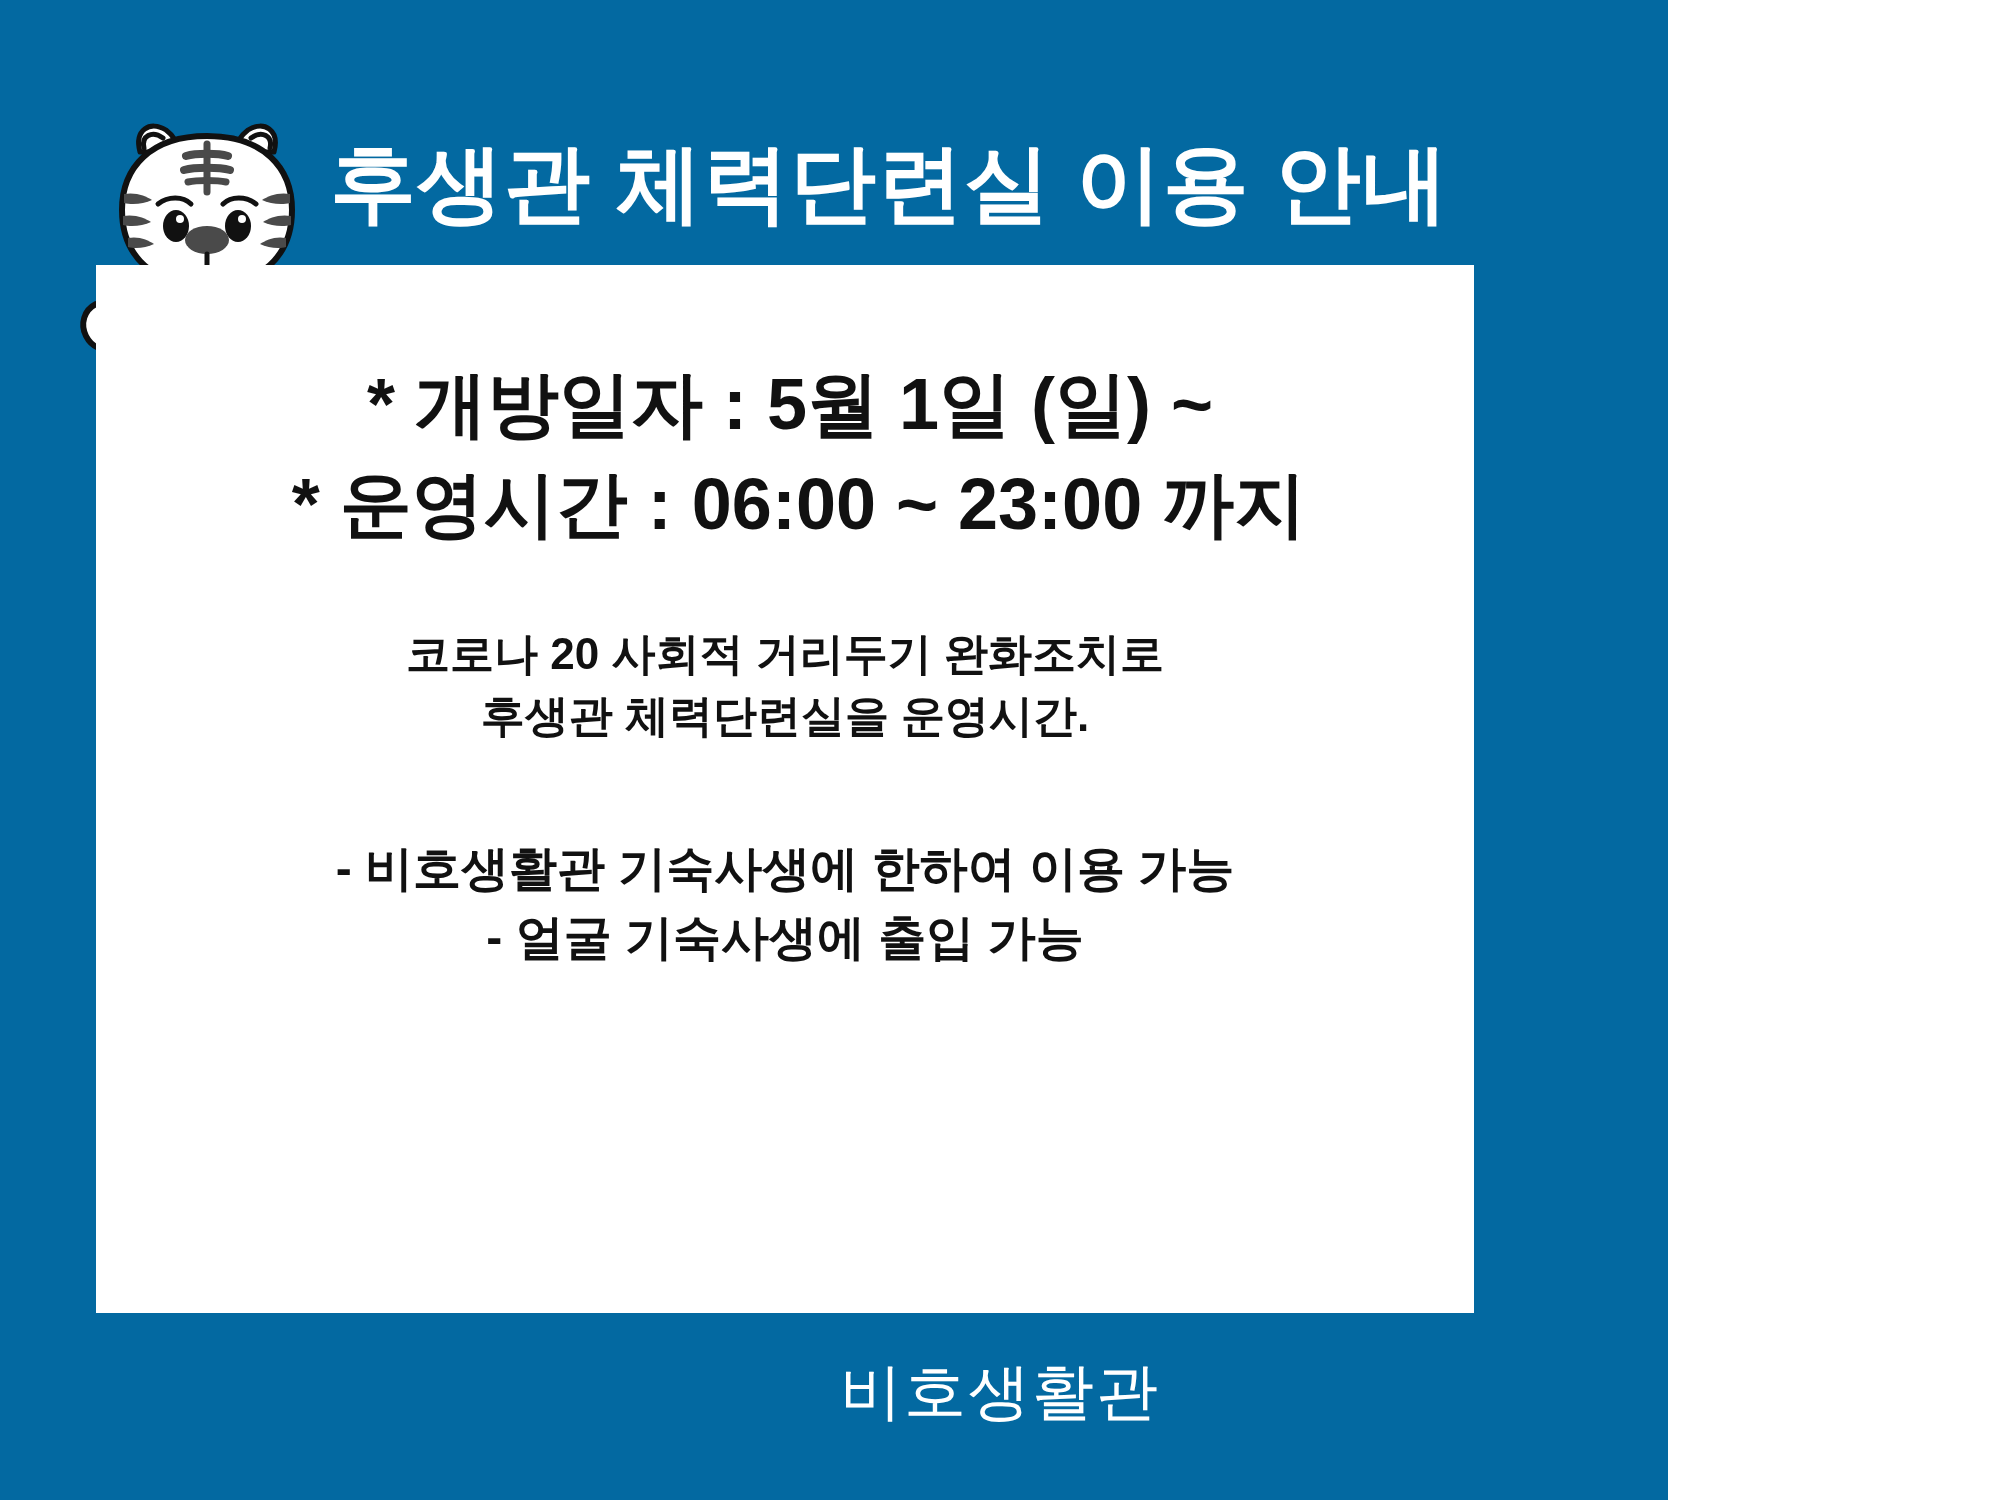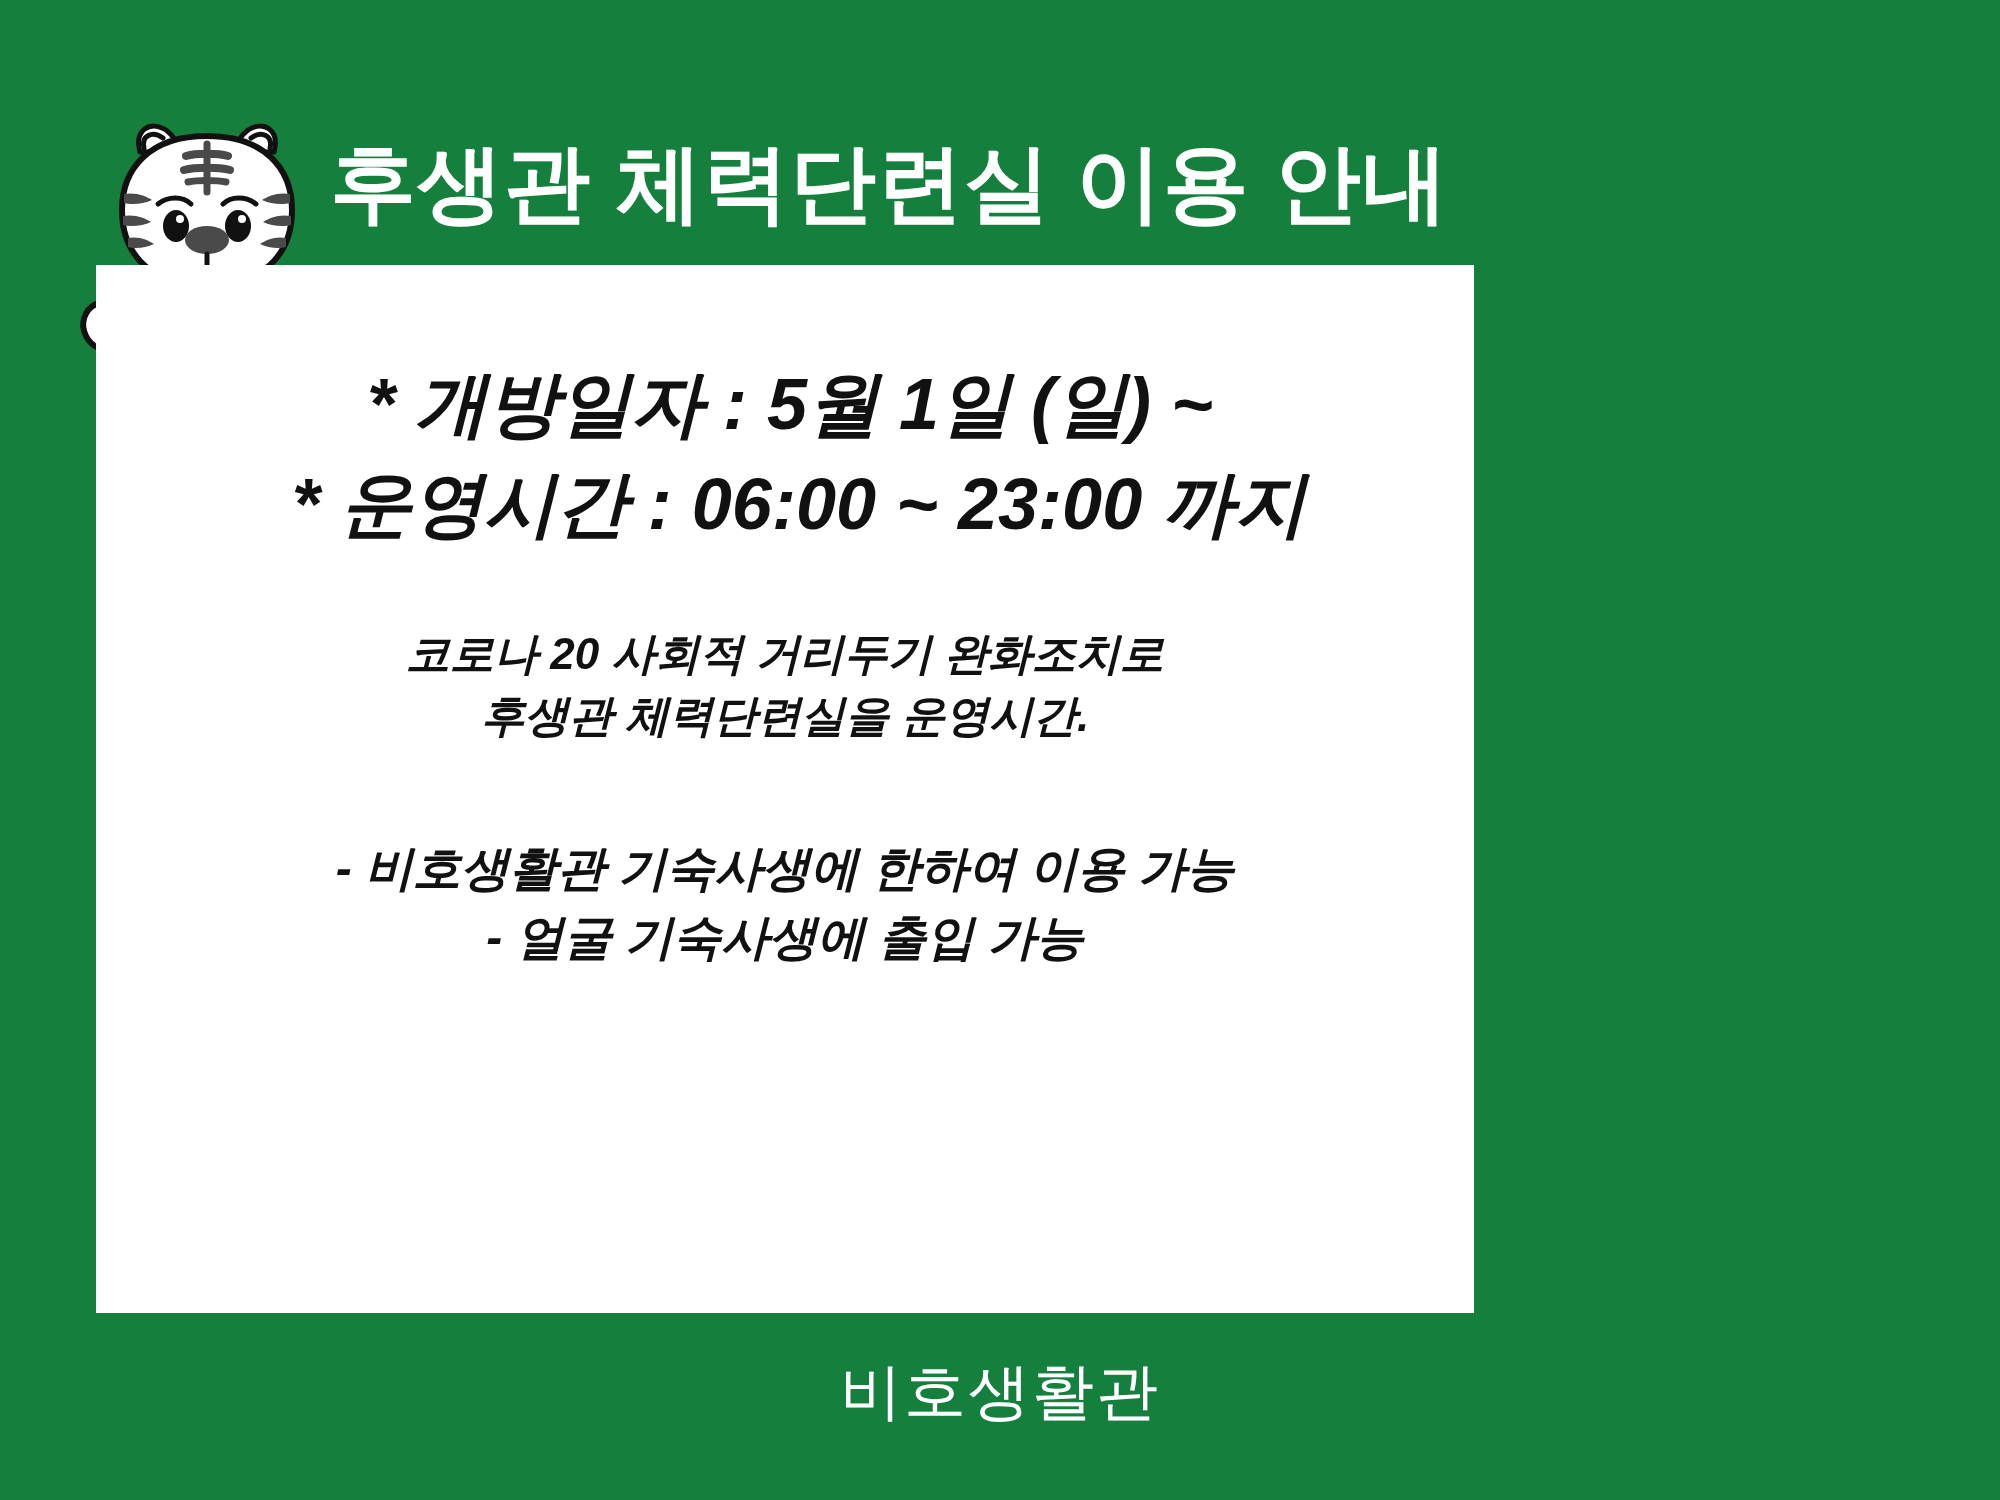--- a/index.html
+++ b/index.html
@@ -7,23 +7,23 @@
     padding: 0;
   }
   body {
     width: 2000px;
     height: 1500px;
     overflow: hidden;
     font-family: "Liberation Sans", "DejaVu Sans", sans-serif;
   }
   #poster {
     position: relative;
-    width: 2000px;
+    width: 1668px;
     height: 1500px;
-    background: #15803d;
+    background: #0369a1;
     overflow: hidden;
   }
 
   
   #title {
     position: absolute;
     left: 330px;
     top: 140px;
     width: 1360px;
     text-align: left;
@@ -36,21 +36,20 @@
   }
 
   
   #card {
     position: absolute;
     left: 96px;
     top: 265px;
     width: 1378px;
     height: 1048px;
     background: #ffffff;
-    font-style: italic;
   }
 
   #card-inner {
     position: absolute;
     left: 0;
     top: 0;
     width: 100%;
     height: 100%;
     display: flex;
     flex-direction: column;

